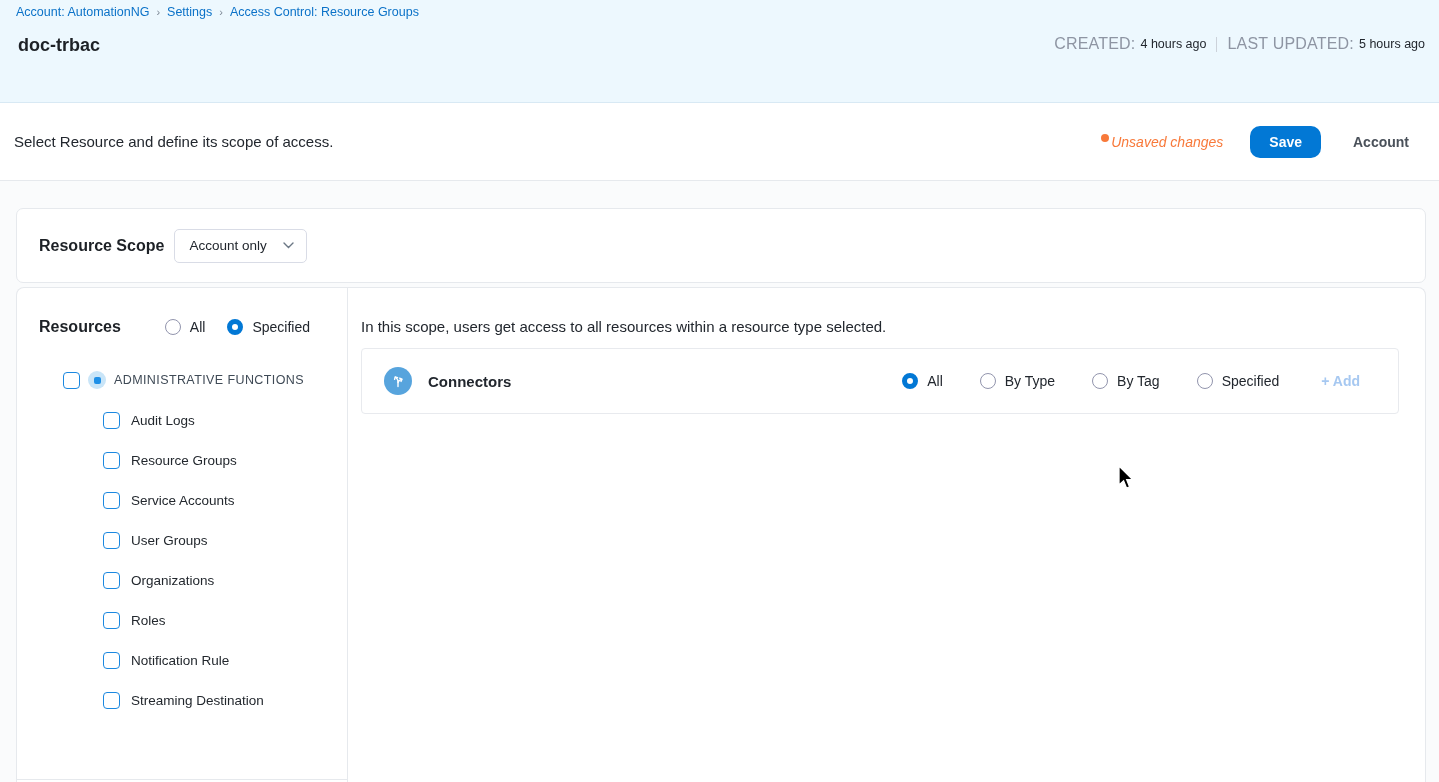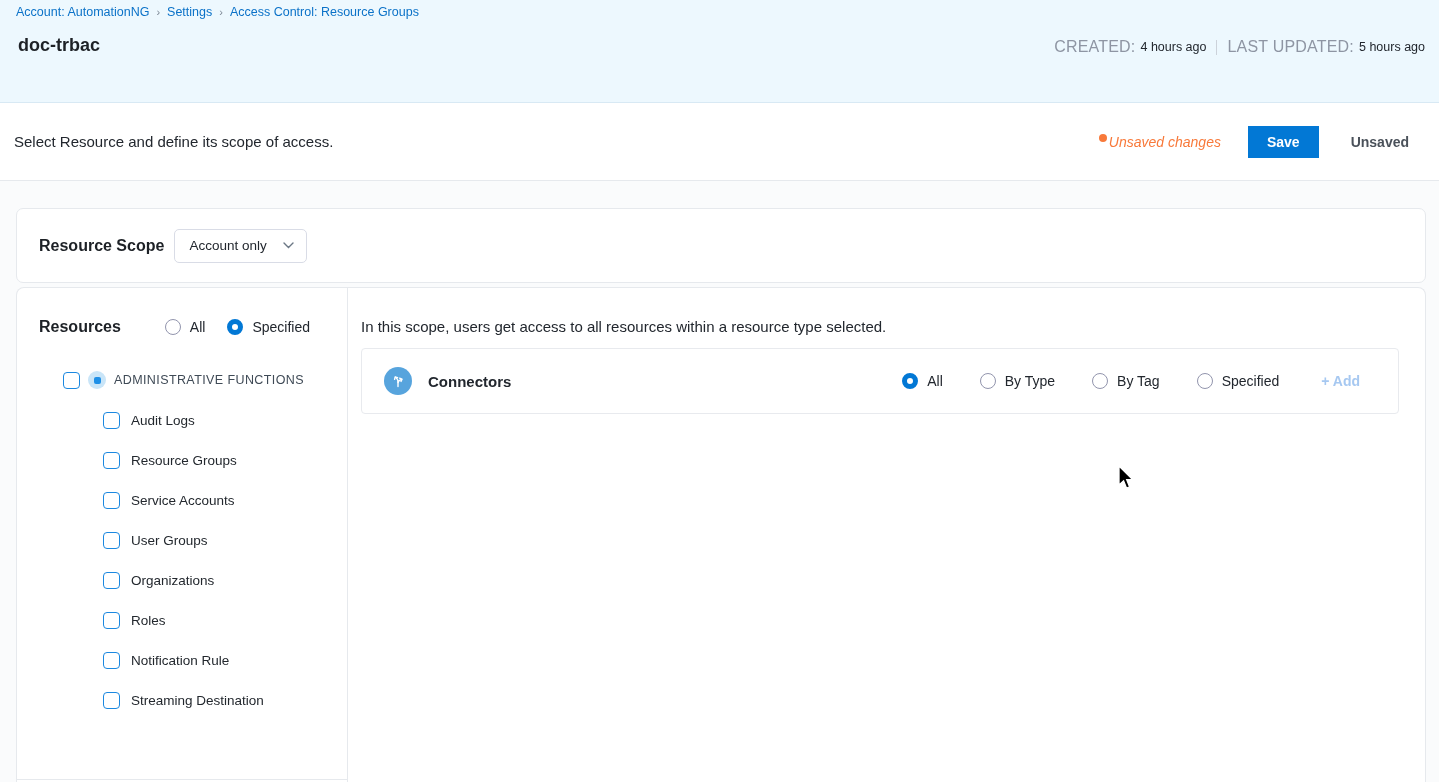--- a/index.html
+++ b/index.html
@@ -4,34 +4,34 @@
 <style>
   * { margin:0; padding:0; box-sizing:border-box; }
   body { font-family:"Liberation Sans", sans-serif; }
   .page { position:relative; width:1439px; height:782px; background:#fafbfc; overflow:hidden; color:#22272e; }
 
   
   .topbar { height:103px; background:#edf8fe; border-bottom:1px solid #d8e9f4; padding:5px 14px 0 16px; }
   .breadcrumb { font-size:12.5px; display:flex; align-items:center; gap:7px; }
   .breadcrumb a { color:#0b72c8; text-decoration:none; cursor:pointer; }
   .crumb-sep { color:#7c8794; font-size:11px; }
-  .title-row { display:flex; align-items:flex-end; justify-content:space-between; margin-top:16px; }
+  .title-row { display:flex; align-items:flex-start; justify-content:space-between; margin-top:16px; }
   .page-title { font-size:18px; font-weight:bold; color:#1d2126; margin-left:2px; }
   .meta { display:flex; align-items:center; font-size:12.5px; }
   .meta-label { color:#8e95a3; font-size:16px; letter-spacing:.2px; margin-right:5px; }
   .meta-value { color:#22272e; }
   .meta-sep { width:1px; height:15px; background:#ccd2da; margin:0 10px; }
 
   
   .toolbar { height:78px; background:#fff; border-bottom:1px solid #e6e9ed; display:flex; align-items:center; padding:0 30px 0 14px; }
   .toolbar-text { font-size:15px; color:#22272e; }
   .toolbar-actions { margin-left:auto; display:flex; align-items:center; }
   .unsaved { color:#f8793a; font-size:14px; display:flex; gap:2px;font-style:italic; }
   .unsaved-dot { width:8px; height:8px; border-radius:50%; background:#f8793a; }
-  .save-btn { background:#0278d5; color:#fff; border:none; border-radius:0; height:32px; padding:0 19px; font-size:14px; font-weight:bold; margin-left:27px; cursor:pointer; font-family:inherit; }
+  .save-btn { background:#0278d5; color:#fff; border:none; border-radius:10px; height:32px; padding:0 19px; font-size:14px; font-weight:bold; margin-left:27px; cursor:pointer; font-family:inherit; }
   .discard-btn { background:none; border:none; color:#4a515a; font-size:14px; font-weight:bold; margin-left:32px; cursor:pointer; font-family:inherit; }
 
   
   .content { padding:27px 13px 0 16px; }
   .card { background:#fff; border:1px solid #e6e9ed; }
   .scope-card { height:75px; border-radius:7px; display:flex; align-items:center; padding-left:22px; }
   .section-title { font-size:16px; font-weight:bold; color:#1d2126; }
   .dropdown { margin-left:10px; display:flex; align-items:center; gap:16px; height:34px; padding:0 12px 0 14px; border:1px solid #d9dce6; border-radius:5px; background:#fff; font-size:13.5px; color:#22272e; cursor:pointer; font-family:inherit; }
 
   .main-card { margin-top:4px; border-bottom:none; border-radius:8px 8px 0 0; height:497px; display:flex; }
@@ -91,21 +91,21 @@
   </header>
 
   <div class="toolbar">
     <div class="toolbar-text">Select Resource and define its scope of access.</div>
     <div class="toolbar-actions">
       <span class="unsaved">
         <span class="unsaved-dot"></span>
         <span>Unsaved changes</span>
       </span>
       <button class="save-btn">Save</button>
-      <button class="discard-btn">Unsaved</button>
+      <button class="discard-btn">Account</button>
     </div>
   </div>
 
   <main class="content">
 
     <section class="card scope-card">
       <span class="section-title">Resource Scope</span>
       <button class="dropdown">
         <span>Account only</span>
         <svg width="11" height="7" viewBox="0 0 11 7">

